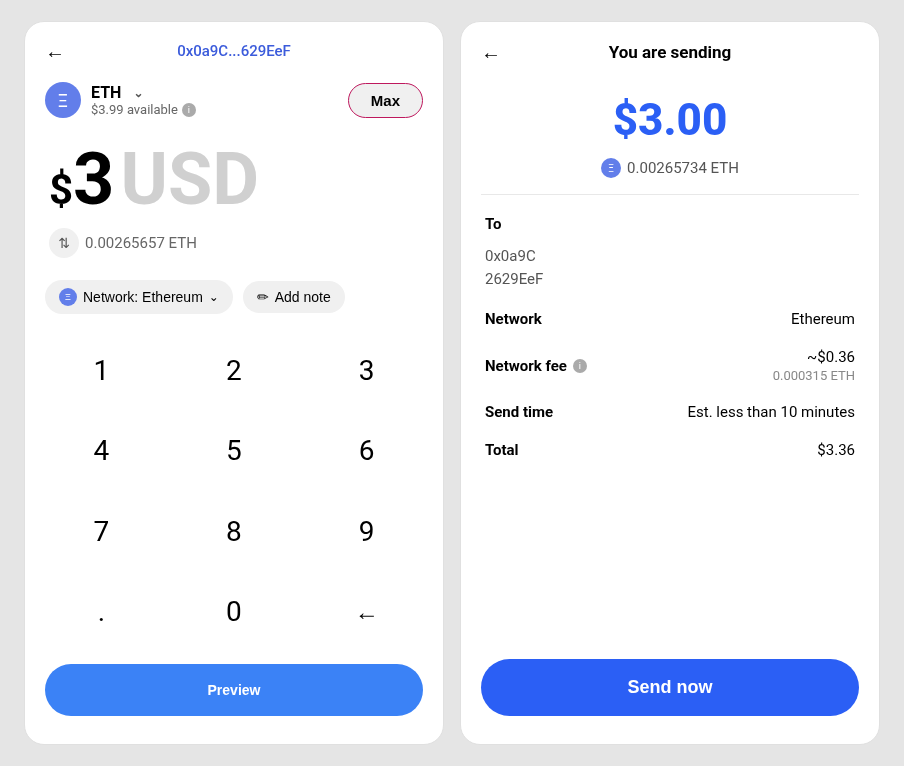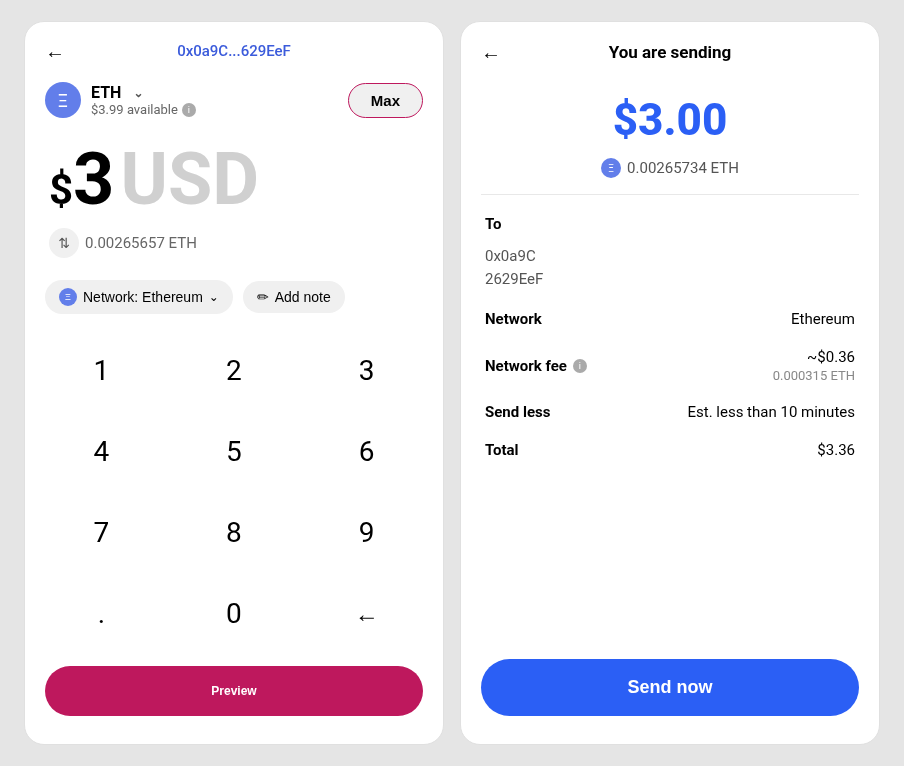--- a/index.html
+++ b/index.html
@@ -238,26 +238,26 @@
     }
     .key.backspace {
       font-size: 24px;
     }
 
     .preview-btn-container {
       padding: 12px 20px 28px;
     }
     .preview-btn {
       width: 100%;
-      background: #be185d;
+      background: #3b82f6;
       color: white;
       border: none;
       border-radius: 30px;
       padding: 18px;
-      font-size: 12px;
+      font-size: 14px;
       font-weight: 600;
       cursor: pointer;
     }
 
     
     .screen-right .header {
       display: flex;
       align-items: center;
       justify-content: center;
       padding: 20px 20px 12px;
@@ -487,21 +487,21 @@
           <div class="detail-label">Network fee</div>
           <span class="info-icon">i</span>
         </div>
         <div>
           <div class="detail-value">~$0.36</div>
           <div class="detail-value-sub">0.000315 ETH</div>
         </div>
       </div>
 
       <div class="detail-row inline">
-        <div class="detail-label">Send less</div>
+        <div class="detail-label">Send time</div>
         <div class="detail-value" style="max-width:180px; text-align:right;">Est. less than 10 minutes</div>
       </div>
 
       <div class="detail-row inline">
         <div class="detail-label">Total</div>
         <div class="detail-value">$3.36</div>
       </div>
 
     </div>
 

